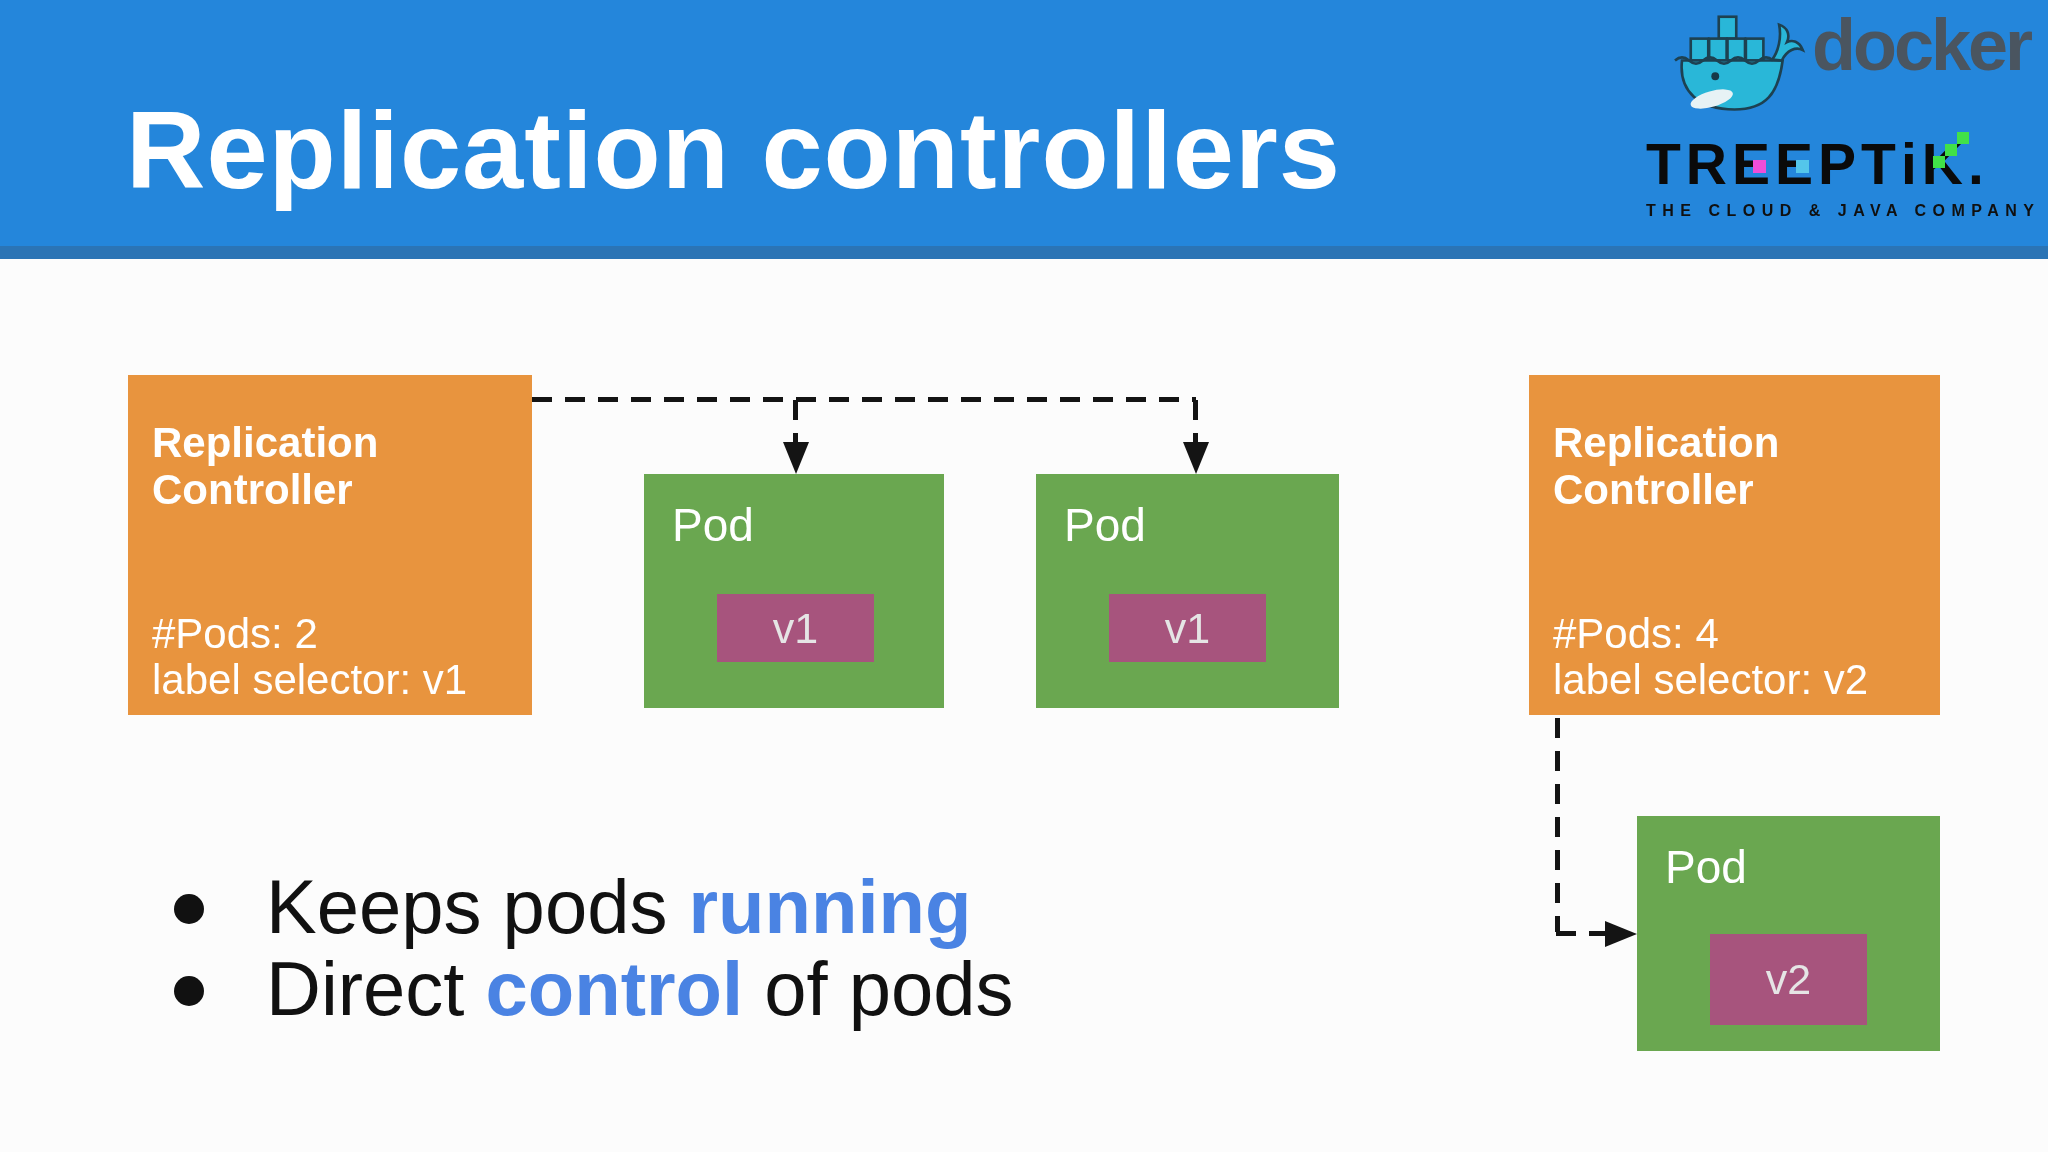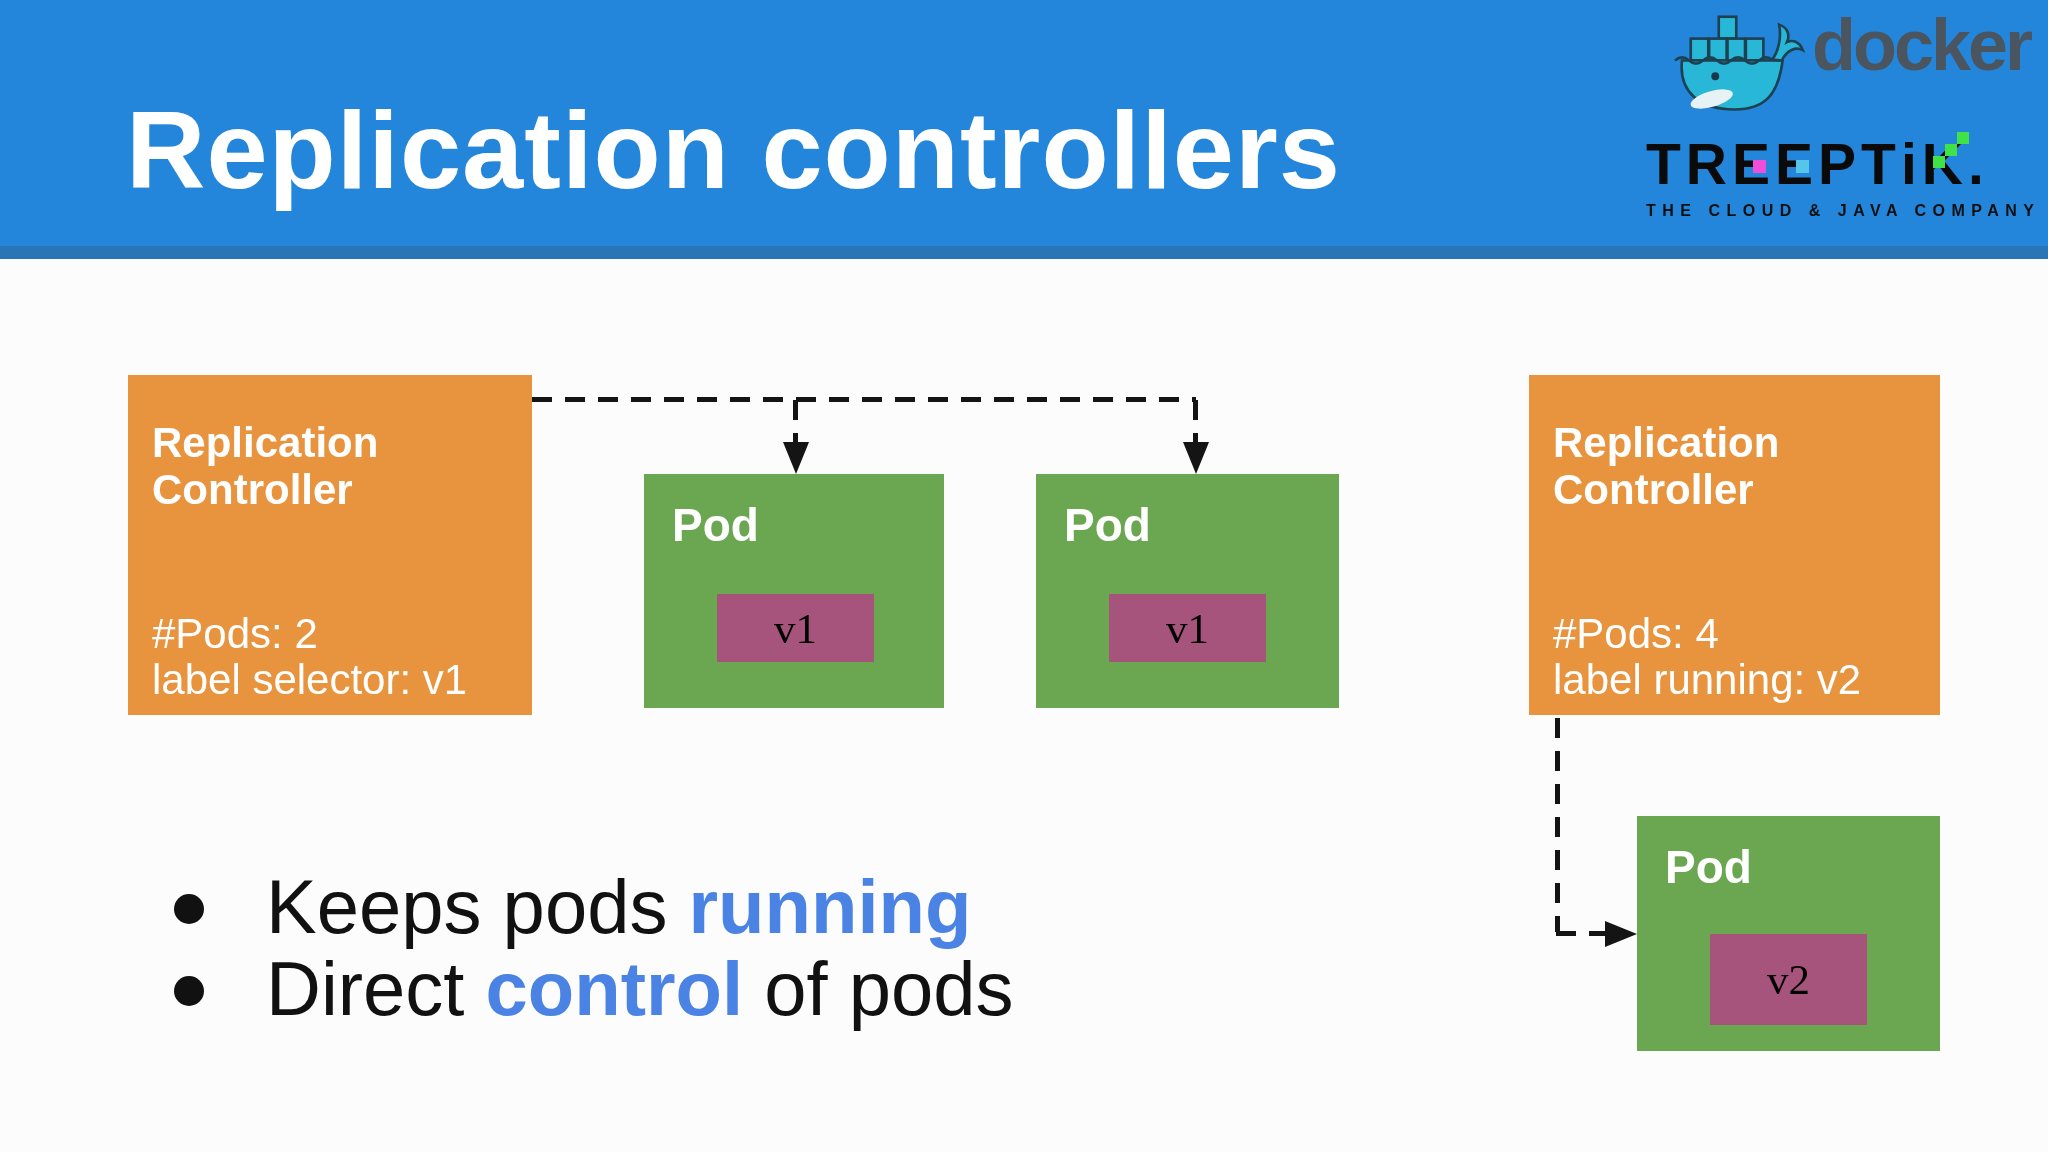--- a/index.html
+++ b/index.html
@@ -44,24 +44,24 @@
     padding:44px 24px;box-sizing:border-box;
   }
   #rc1{left:128px;top:375px;}
   #rc2{left:1529px;top:375px;width:411px;}
   .rc-title{font-size:42px;font-weight:bold;line-height:47px;}
   .rc-details{font-size:42px;line-height:46px;margin-top:98px;}
   .pod{position:absolute;width:300px;height:234px;background:#6aa750;}
   #pod1{left:644px;top:474px;}
   #pod2{left:1036px;top:474px;width:303px;}
   #pod3{left:1637px;top:816px;width:303px;height:235px;}
-  .pod-label{position:absolute;left:28px;top:28px;font-size:46px;line-height:46px;font-weight:bold;color:#ffffff;}
+  .pod-label{position:absolute;left:28px;top:28px;font-size:46px;line-height:46px;font-weight:normal;color:#ffffff;}
   .chip{
     position:absolute;left:73px;top:120px;width:157px;height:68px;background:#a7547d;
-    color:#000000;display:flex;align-items:center;justify-content:center;font-size:43px;font-family:Liberation Serif, serif;
+    color:#e5e5e5;display:flex;align-items:center;justify-content:center;font-size:43px;
   }
   #pod3 .chip{top:118px;height:91px;}
   
   .dash-h{position:absolute;height:5px;background:repeating-linear-gradient(90deg,#141414 0 20px,transparent 20px 33px);}
   .dash-v{position:absolute;width:5px;background:repeating-linear-gradient(180deg,#141414 0 20px,transparent 20px 33px);}
   #dl-top{left:532px;top:397px;width:664px;}
   #dl-v1{left:793px;top:400px;height:46px;}
   #dl-v2{left:1193px;top:400px;height:46px;}
   #dl-rc2v{left:1555px;top:718px;height:214px;}
   #dl-rc2h{left:1556px;top:931px;width:52px;}
@@ -132,21 +132,21 @@
     </div>
   </div>
 
   <div class="rc" id="rc2">
     <div class="rc-title">
       <div>Replication</div>
       <div>Controller</div>
     </div>
     <div class="rc-details">
       <div>#Pods: 4</div>
-      <div>label running: v2</div>
+      <div>label selector: v2</div>
     </div>
   </div>
 
   <div class="pod" id="pod1">
     <div class="pod-label">Pod</div>
     <div class="chip">v1</div>
   </div>
   <div class="pod" id="pod2">
     <div class="pod-label">Pod</div>
     <div class="chip">v1</div>

